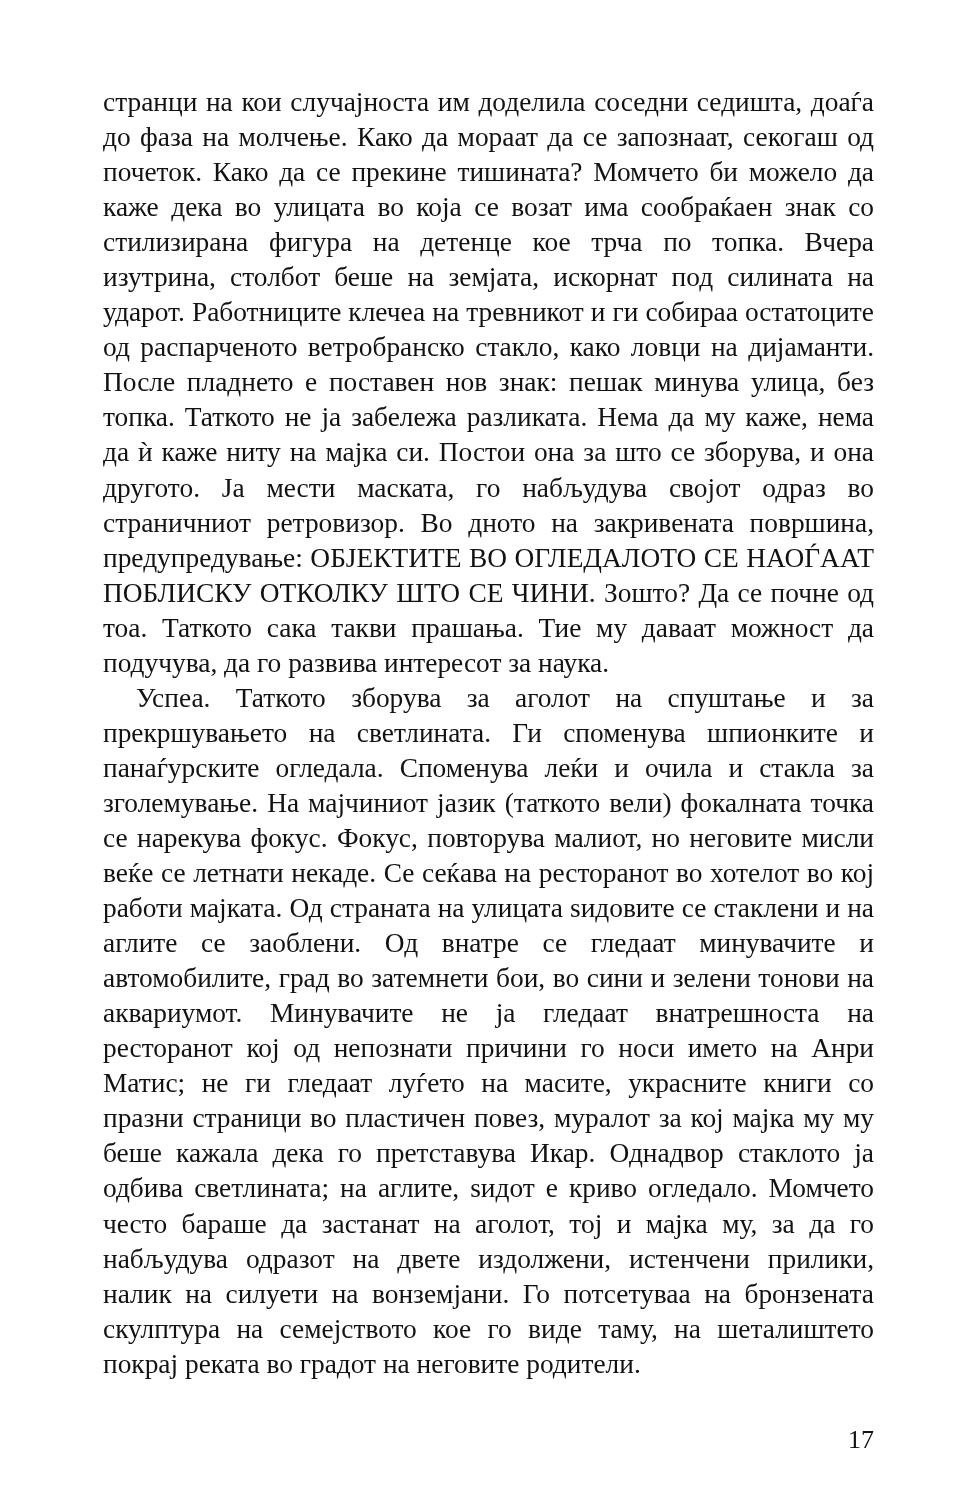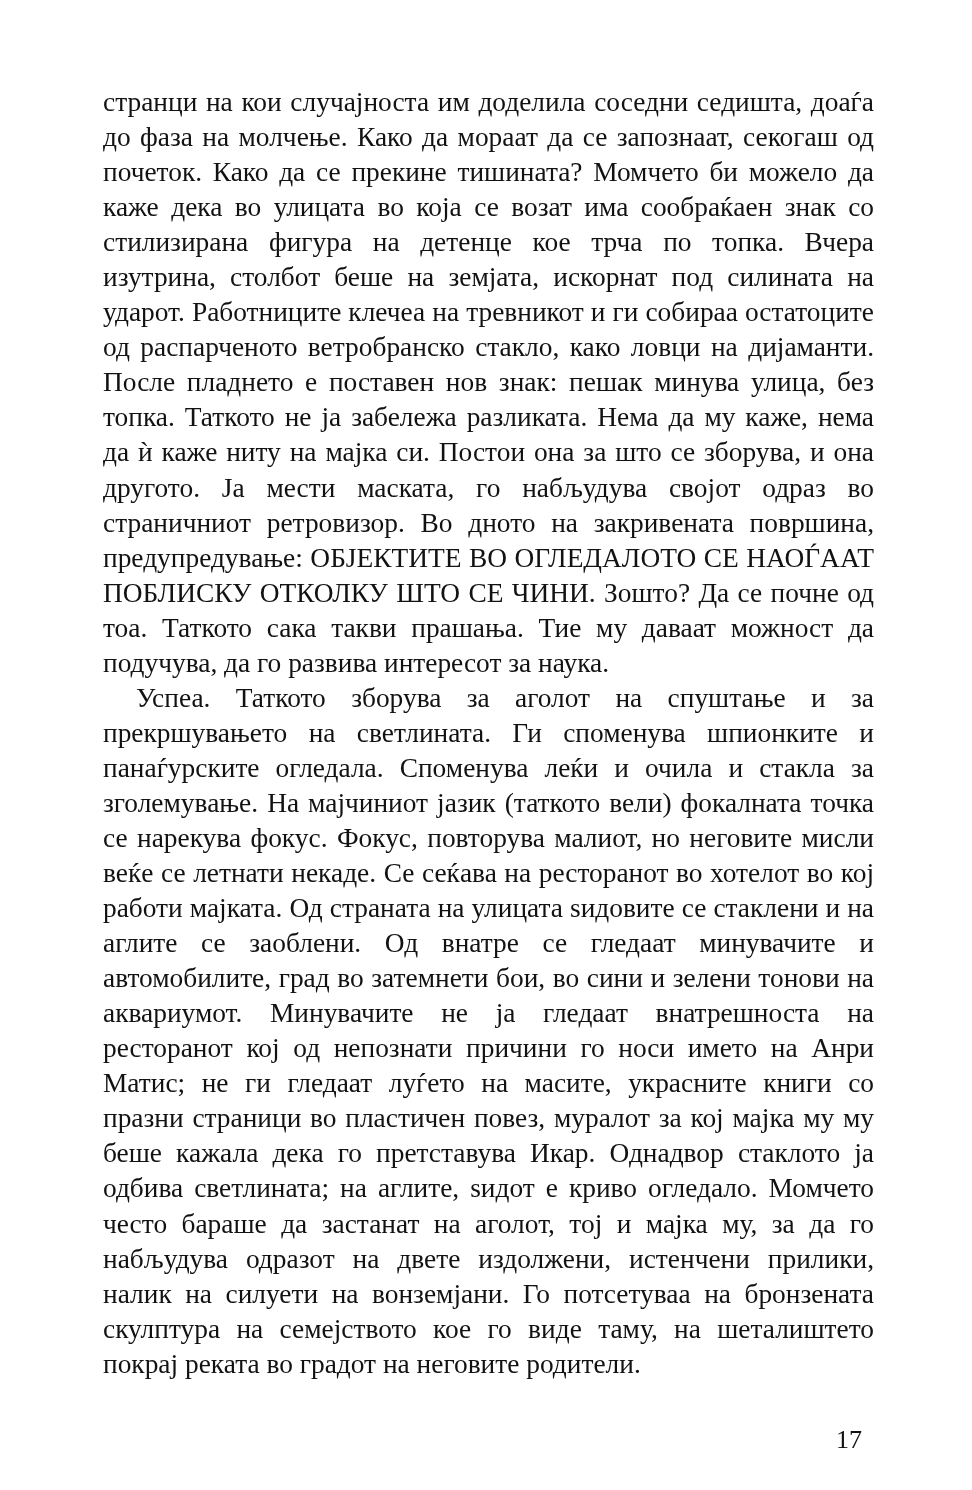--- a/index.html
+++ b/index.html
@@ -39,21 +39,21 @@
 
   .para.indent {
     text-indent: 33px;
   }
 
   .para .it {
   }
 
   .page-number {
     position: absolute;
-    right: 110px;
+    right: 98px;
     top: 1424px;
     font-family: "Liberation Serif", "DejaVu Serif", serif;
     font-size: 26px;
     line-height: 32px;
     color: #121212;
     text-align: right;
   }
 </style>
 </head>
 <body>

